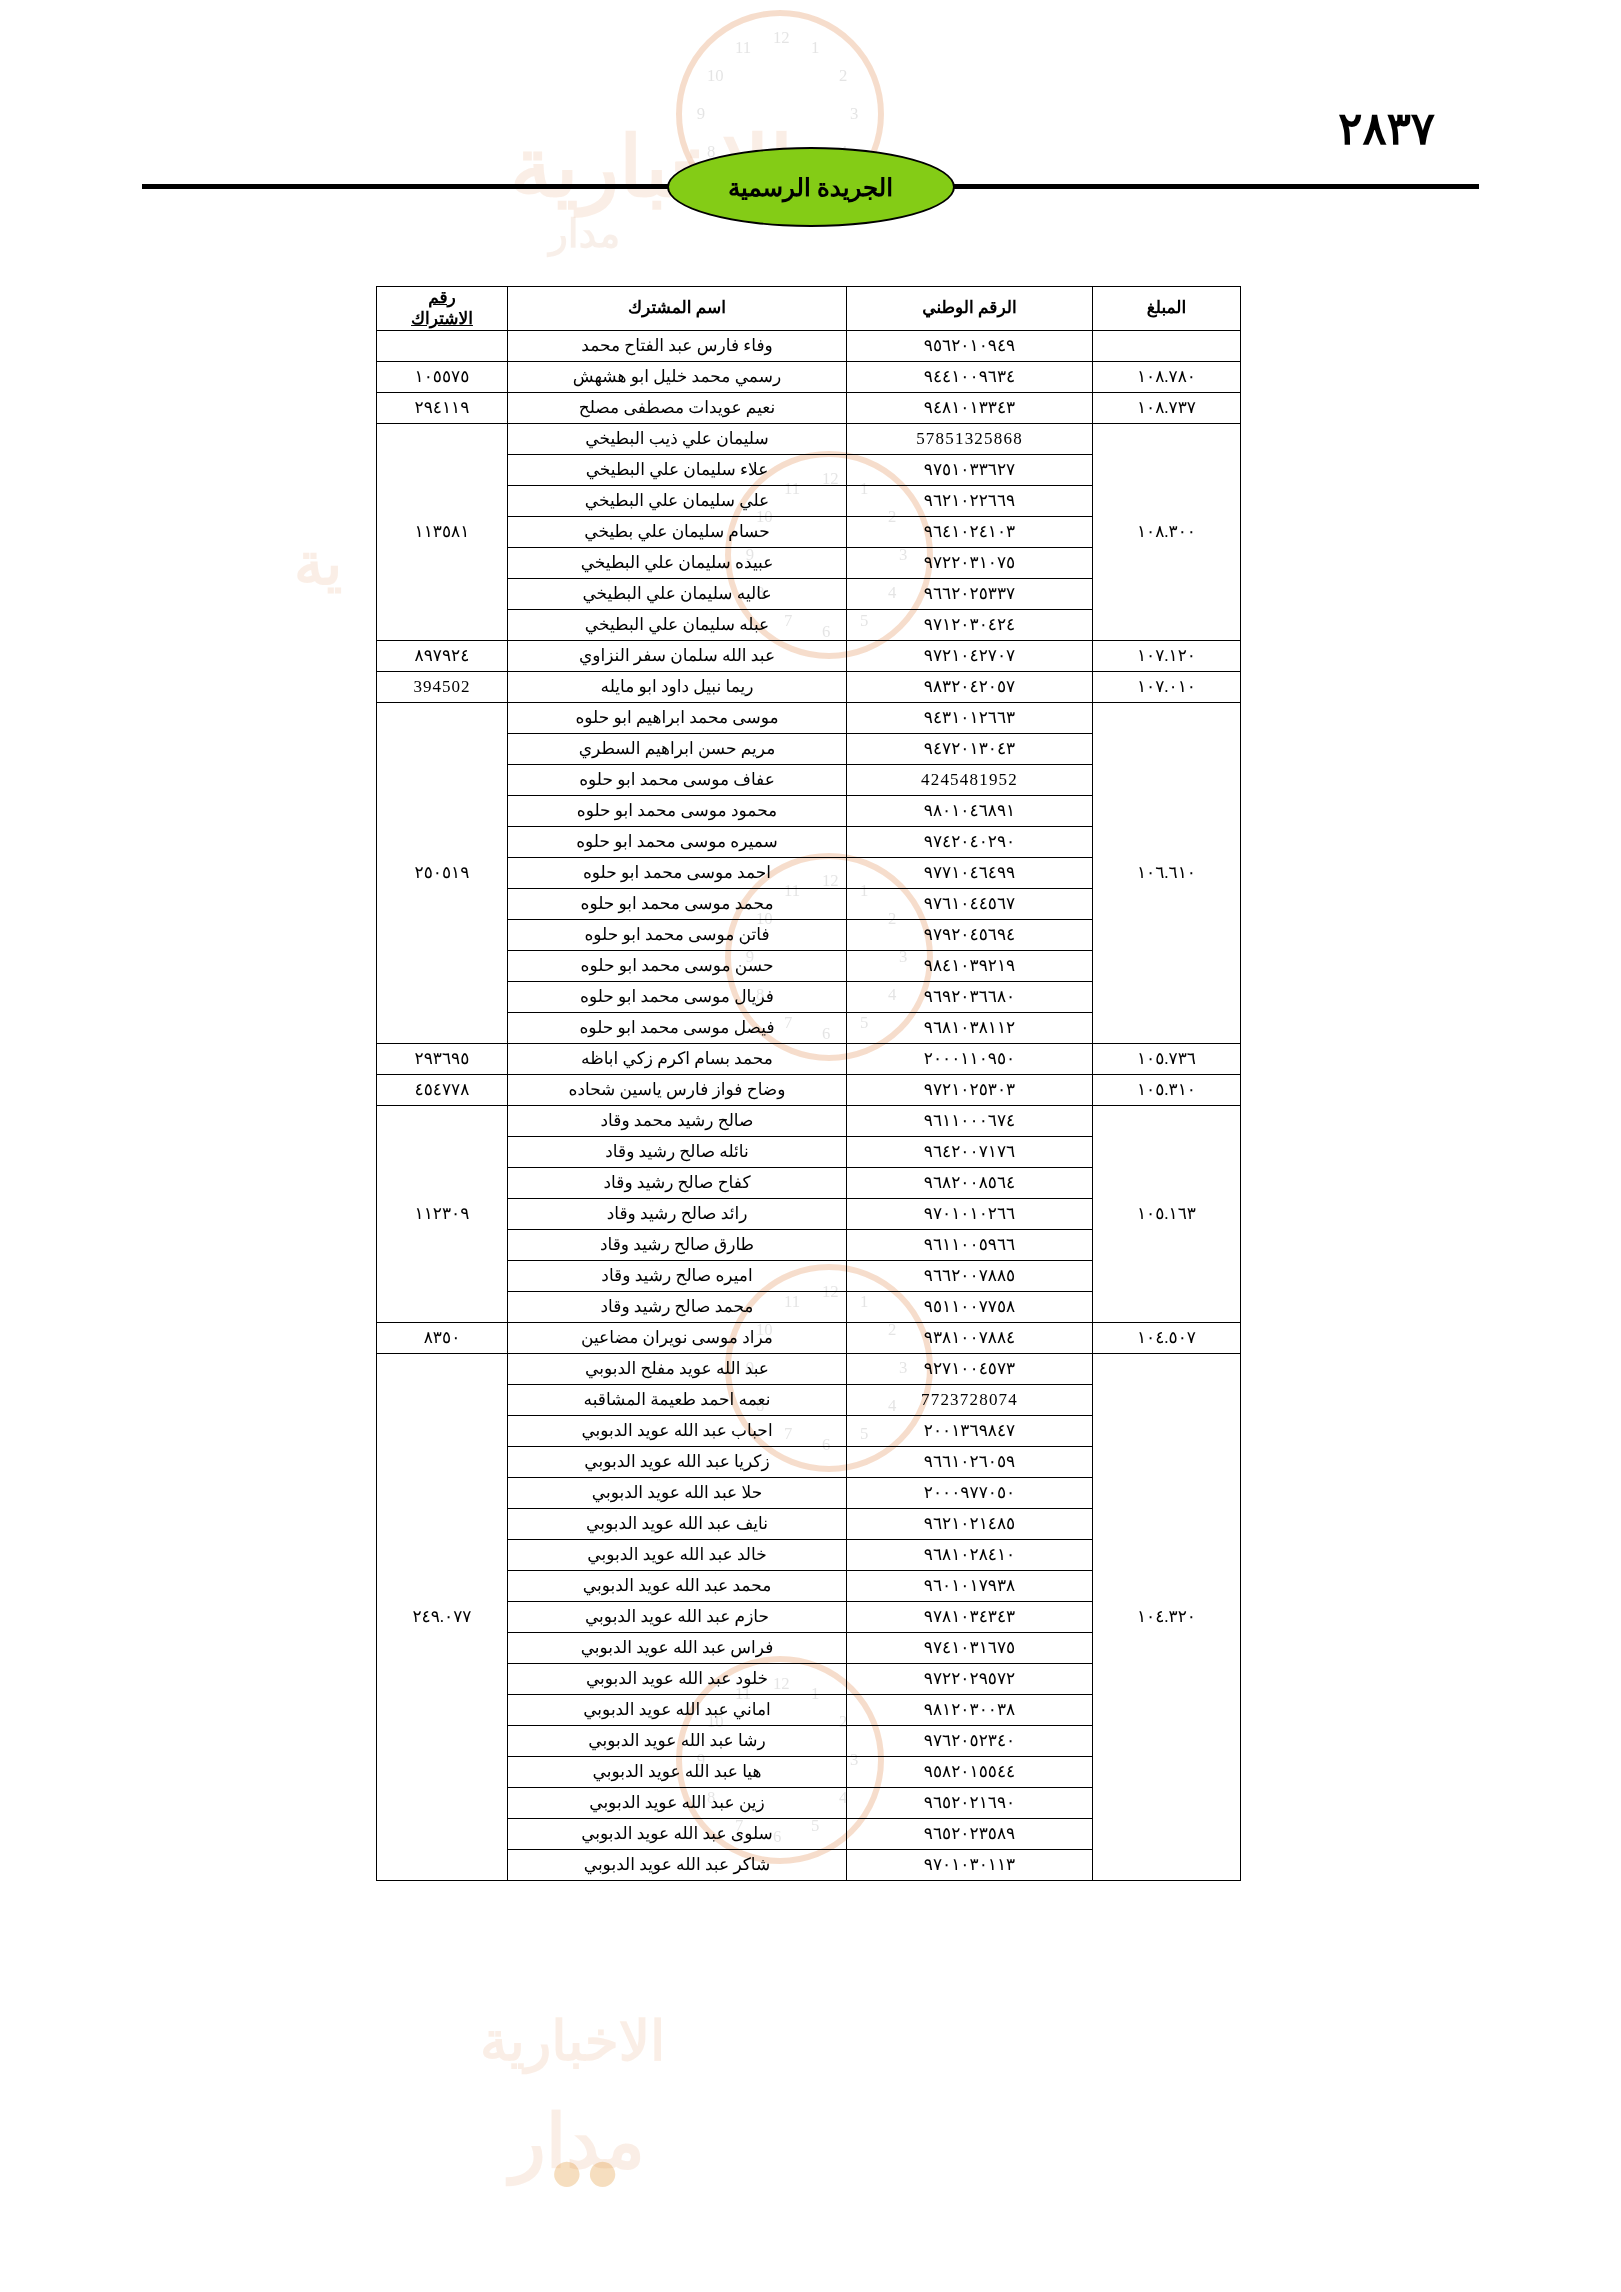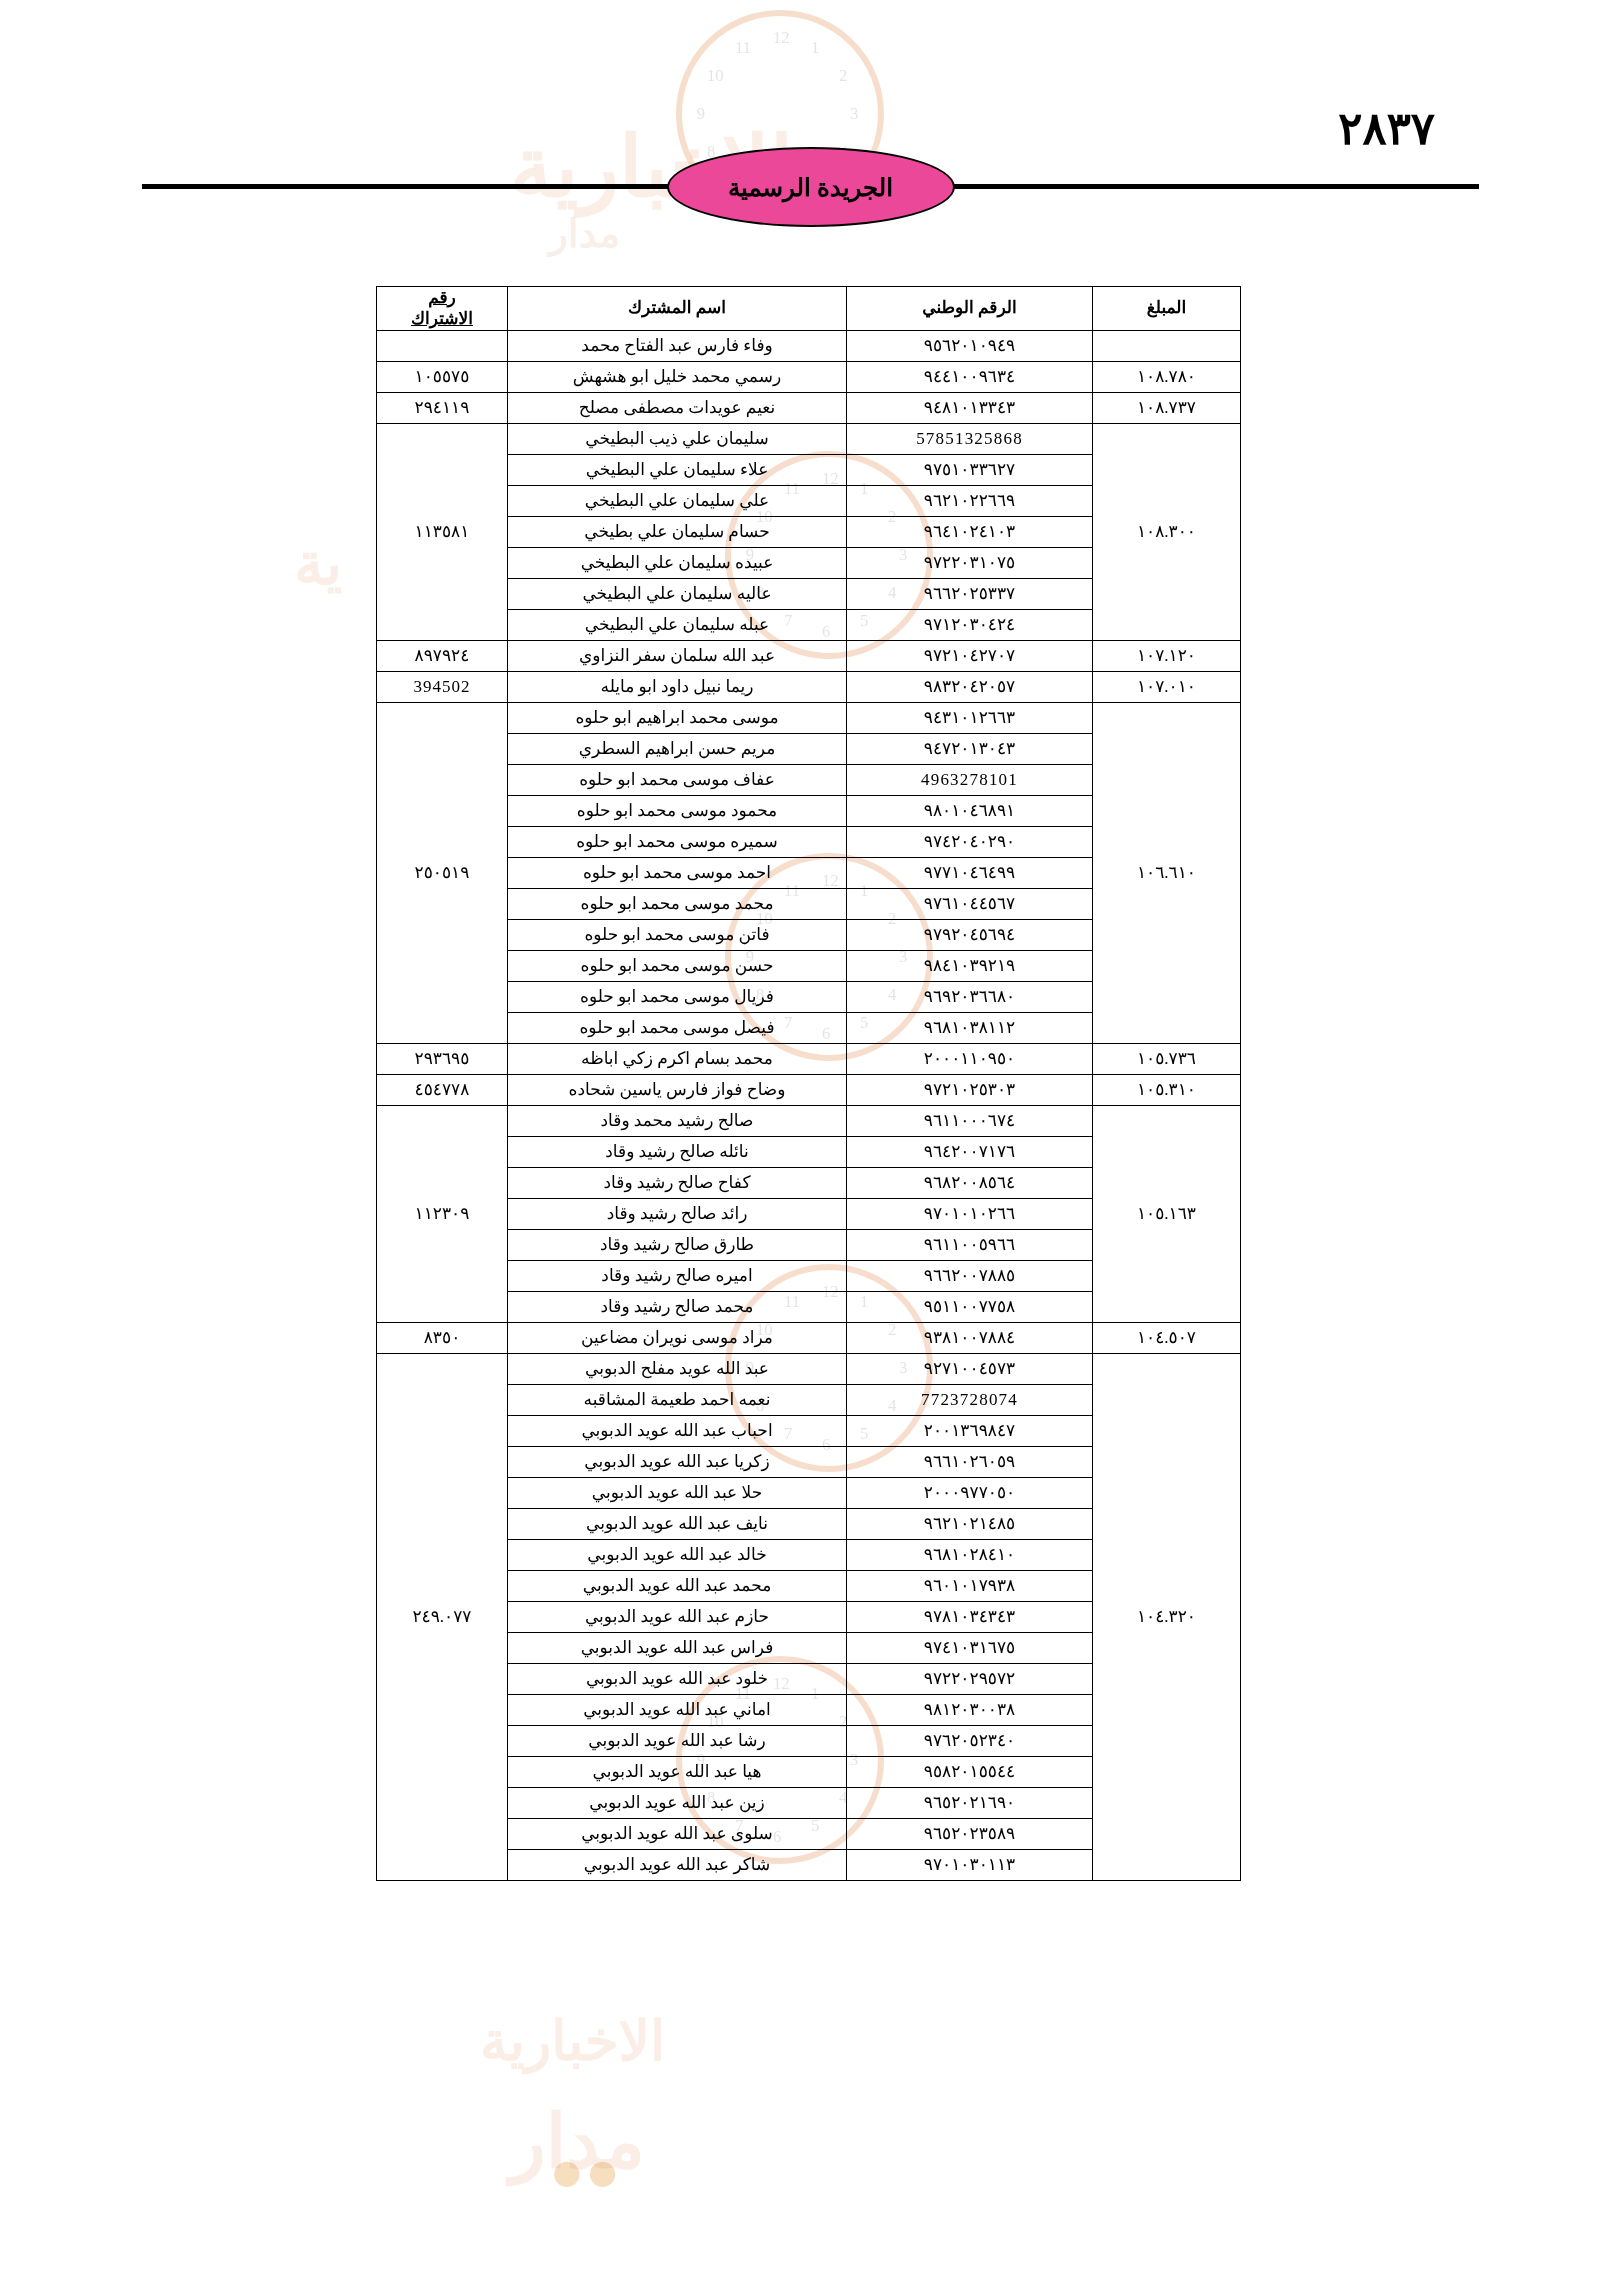--- a/index.html
+++ b/index.html
@@ -72,21 +72,21 @@
   }
   .oval {
     position: absolute;
     top: 147px;
     left: 50%;
     transform: translateX(-50%);
     width: 284px;
     height: 76px;
     border: 2.9px solid #000;
     border-radius: 50%;
-    background: #ec4899;
+    background: #84cc16;
     display: flex;
     align-items: center;
     justify-content: center;
     font-size: 24.5px;
     font-weight: bold;
   }
 
   
   .table-wrap {
     position: absolute;
@@ -306,21 +306,21 @@
             <td class="amount" rowspan="11">١٠٦.٦١٠</td>
             <td class="nat">٩٤٣١٠١٢٦٦٣</td>
             <td class="name">موسى محمد ابراهيم ابو حلوه</td>
             <td class="sub" rowspan="11">٢٥٠٥١٩</td>
           </tr>
           <tr>
             <td class="nat">٩٤٧٢٠١٣٠٤٣</td>
             <td class="name">مريم حسن ابراهيم السطري</td>
           </tr>
           <tr>
-            <td class="nat">4963278101</td>
+            <td class="nat">4245481952</td>
             <td class="name">عفاف موسى محمد ابو حلوه</td>
           </tr>
           <tr>
             <td class="nat">٩٨٠١٠٤٦٨٩١</td>
             <td class="name">محمود موسى محمد ابو حلوه</td>
           </tr>
           <tr>
             <td class="nat">٩٧٤٢٠٤٠٢٩٠</td>
             <td class="name">سميره موسى محمد ابو حلوه</td>
           </tr>

